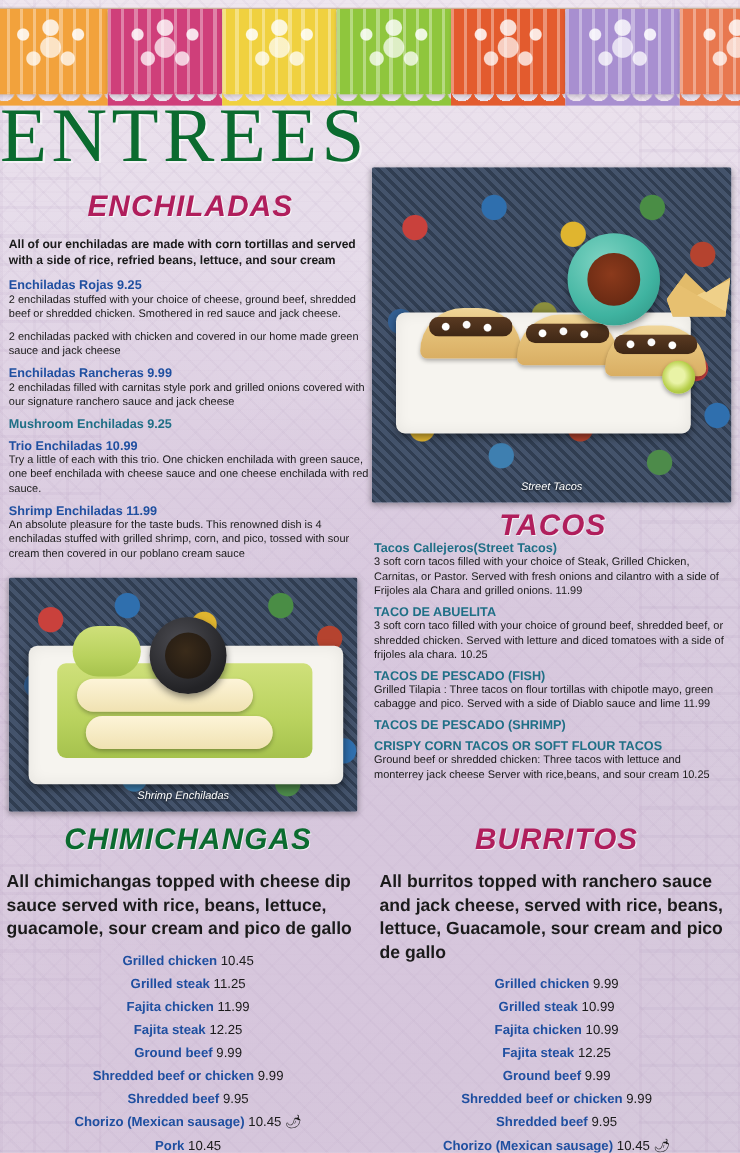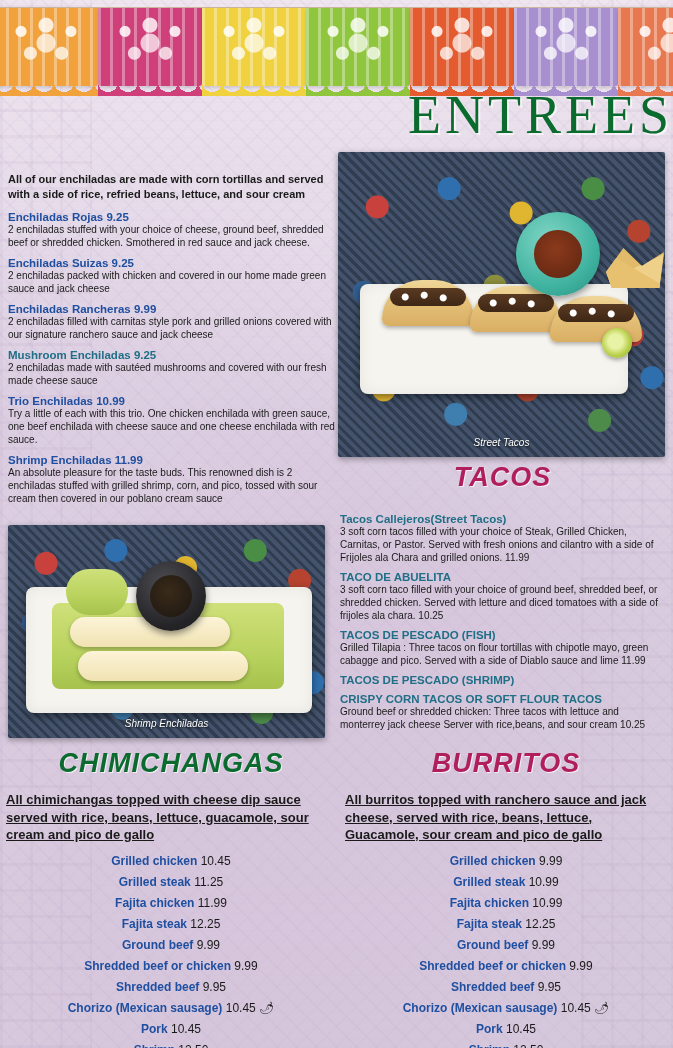--- a/index.html
+++ b/index.html
@@ -67,23 +67,23 @@
   .flag.f2{ left:98px;  background-color:#cf3f7a; color:#cf3f7a; }
   .flag.f3{ left:202px; background-color:#f0d13f; color:#f0d13f; }
   .flag.f4{ left:306px; background-color:#8fc63d; color:#8fc63d; }
   .flag.f5{ left:410px; background-color:#e35b2e; color:#e35b2e; }
   .flag.f6{ left:514px; background-color:#a88fd0; color:#a88fd0; }
   .flag.f7{ left:618px; background-color:#e8784f; color:#e8784f; }
 
   
   .title {
     position:absolute; top:84px; left:0; width:100%;
-    text-align:right;
+    text-align:left;
     font-family:"Liberation Serif", serif;
-    font-size:54px; letter-spacing:4px;
+    font-size:70px; letter-spacing:4px;
     color:#0b6b2f;
     text-shadow: 2px 2px 0 rgba(255,255,255,.6);
   }
 
   
   .sect-head {
     font-family:"Liberation Sans", sans-serif;
     font-weight:bold;
     font-style:italic;
     font-size:27px;
@@ -195,28 +195,28 @@
     background:radial-gradient(circle at 40% 32%, #4c4c52, #232326 70%);
     box-shadow:0 3px 7px rgba(0,0,0,.45);
   }
   .black-bowl::after{
     content:""; position:absolute; inset:20%; border-radius:50%;
     background:radial-gradient(circle at 45% 40%, #3a2b1a, #1b1510);
   }
 
   
   #tacos { position:absolute; left:340px; top:462px; width:325px; }
-  #tacos .sect-head { margin-bottom:20px; }
+  #tacos .sect-head { margin-bottom:0; }
   #tacos .dish { margin-bottom:7px; }
 
   
   #chimichangas { position:absolute; left:6px; top:748px; width:330px; }
   #burritos { position:absolute; left:345px; top:748px; width:322px; }
   .combo-head { margin-bottom:12px; }
-  .combo-intro { font-size:13px; font-weight:bold; color:#1a1a1a; line-height:1.35; margin-bottom:10px;text-decoration:underline; }
+  .combo-intro { font-size:16px; font-weight:bold; color:#1a1a1a; line-height:1.35; margin-bottom:10px; }
   .combo-row { font-size:12px; margin-bottom:7px; color:#1a1a1a;text-align:center; }
   .combo-row .nm { font-weight:bold; color:#1f4fa0; }
   .pepper { font-size:12px; }
 </style>
 </head>
 <body>
 
 <div class="page">
   <div class="aztec-left"></div>
   <div class="aztec-right"></div>
@@ -251,45 +251,44 @@
     <div class="taco" style="left:44px; top:128px;"></div>
     <div class="taco" style="left:132px; top:134px;"></div>
     <div class="taco" style="left:212px; top:144px;"></div>
     <div class="salsa-bowl" style="left:178px; top:60px; width:84px; height:84px;"></div>
     <div class="lime" style="left:264px; top:176px;"></div>
     <div class="chips" style="left:268px; top:96px;"></div>
     <div class="caption">Street Tacos</div>
   </div>
 
   <div id="enchiladas">
+    <div class="sect-head">ENCHILADAS</div>
     <div class="intro">All of our enchiladas are made with corn tortillas and served with a side of rice, refried beans, lettuce, and sour cream</div>
 
     <div class="dish">
       <div class="item-name">Enchiladas Rojas 9.25</div>
       <div class="item-desc">2 enchiladas stuffed with your choice of cheese, ground beef, shredded beef or shredded chicken. Smothered in red sauce and jack cheese.</div>
     </div>
     <div class="dish">
-      <div class="item-name">Enchiladas Suizas 9.25</div>
       <div class="item-desc">2 enchiladas packed with chicken and covered in our home made green sauce and jack cheese</div>
     </div>
     <div class="dish">
       <div class="item-name">Enchiladas Rancheras 9.99</div>
       <div class="item-desc">2 enchiladas filled with carnitas style pork and grilled onions covered with our signature ranchero sauce and jack cheese</div>
     </div>
     <div class="dish">
       <div class="item-name teal">Mushroom Enchiladas 9.25</div>
-      <div class="item-desc">2 enchiladas made with sautéed mushrooms and covered with our fresh made cheese sauce</div>
     </div>
     <div class="dish">
       <div class="item-name">Trio Enchiladas 10.99</div>
       <div class="item-desc">Try a little of each with this trio. One chicken enchilada with green sauce, one beef enchilada with cheese sauce and one cheese enchilada with red sauce.</div>
     </div>
     <div class="dish">
       <div class="item-name">Shrimp Enchiladas 11.99</div>
-      <div class="item-desc">An absolute pleasure for the taste buds. This renowned dish is 2 enchiladas stuffed with grilled shrimp, corn, and pico, tossed with sour cream then covered in our poblano cream sauce</div>
+      <div class="item-desc">An absolute pleasure for the taste buds. This renowned dish is 4 enchiladas stuffed with grilled shrimp, corn, and pico, tossed with sour cream then covered in our poblano cream sauce</div>
     </div>
   </div>
 
   <div id="tacos">
     <div class="sect-head">TACOS</div>
     <div class="dish">
       <div class="item-name teal">Tacos Callejeros(Street Tacos)</div>
       <div class="item-desc">3 soft corn tacos filled with your choice of Steak, Grilled Chicken, Carnitas, or Pastor. Served with fresh onions and cilantro with a side of Frijoles ala Chara and grilled onions. 11.99</div>
     </div>
     <div class="dish">

